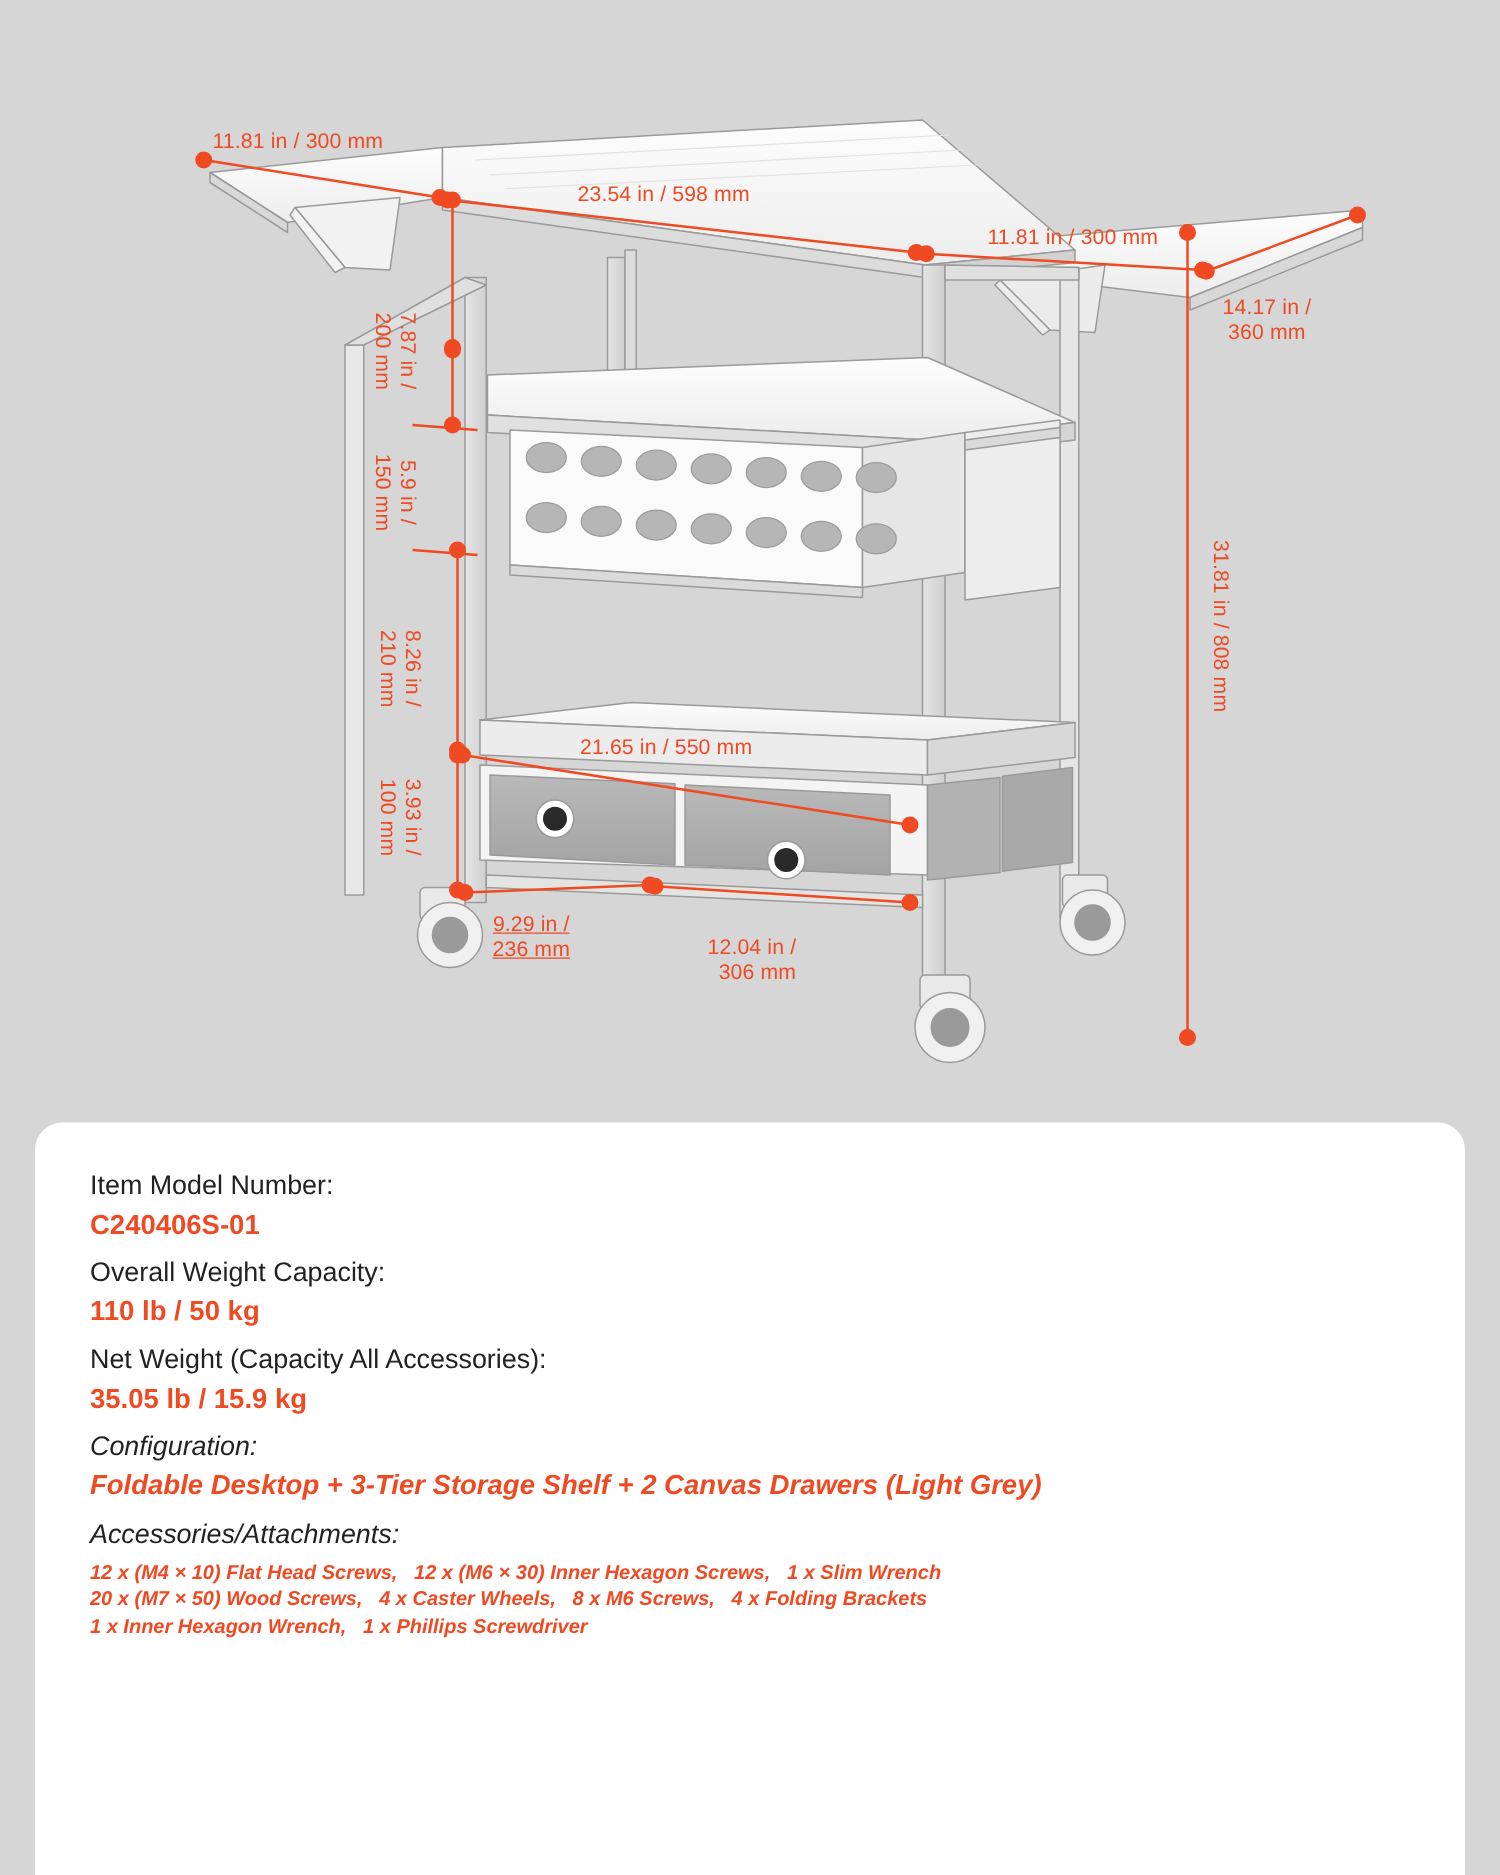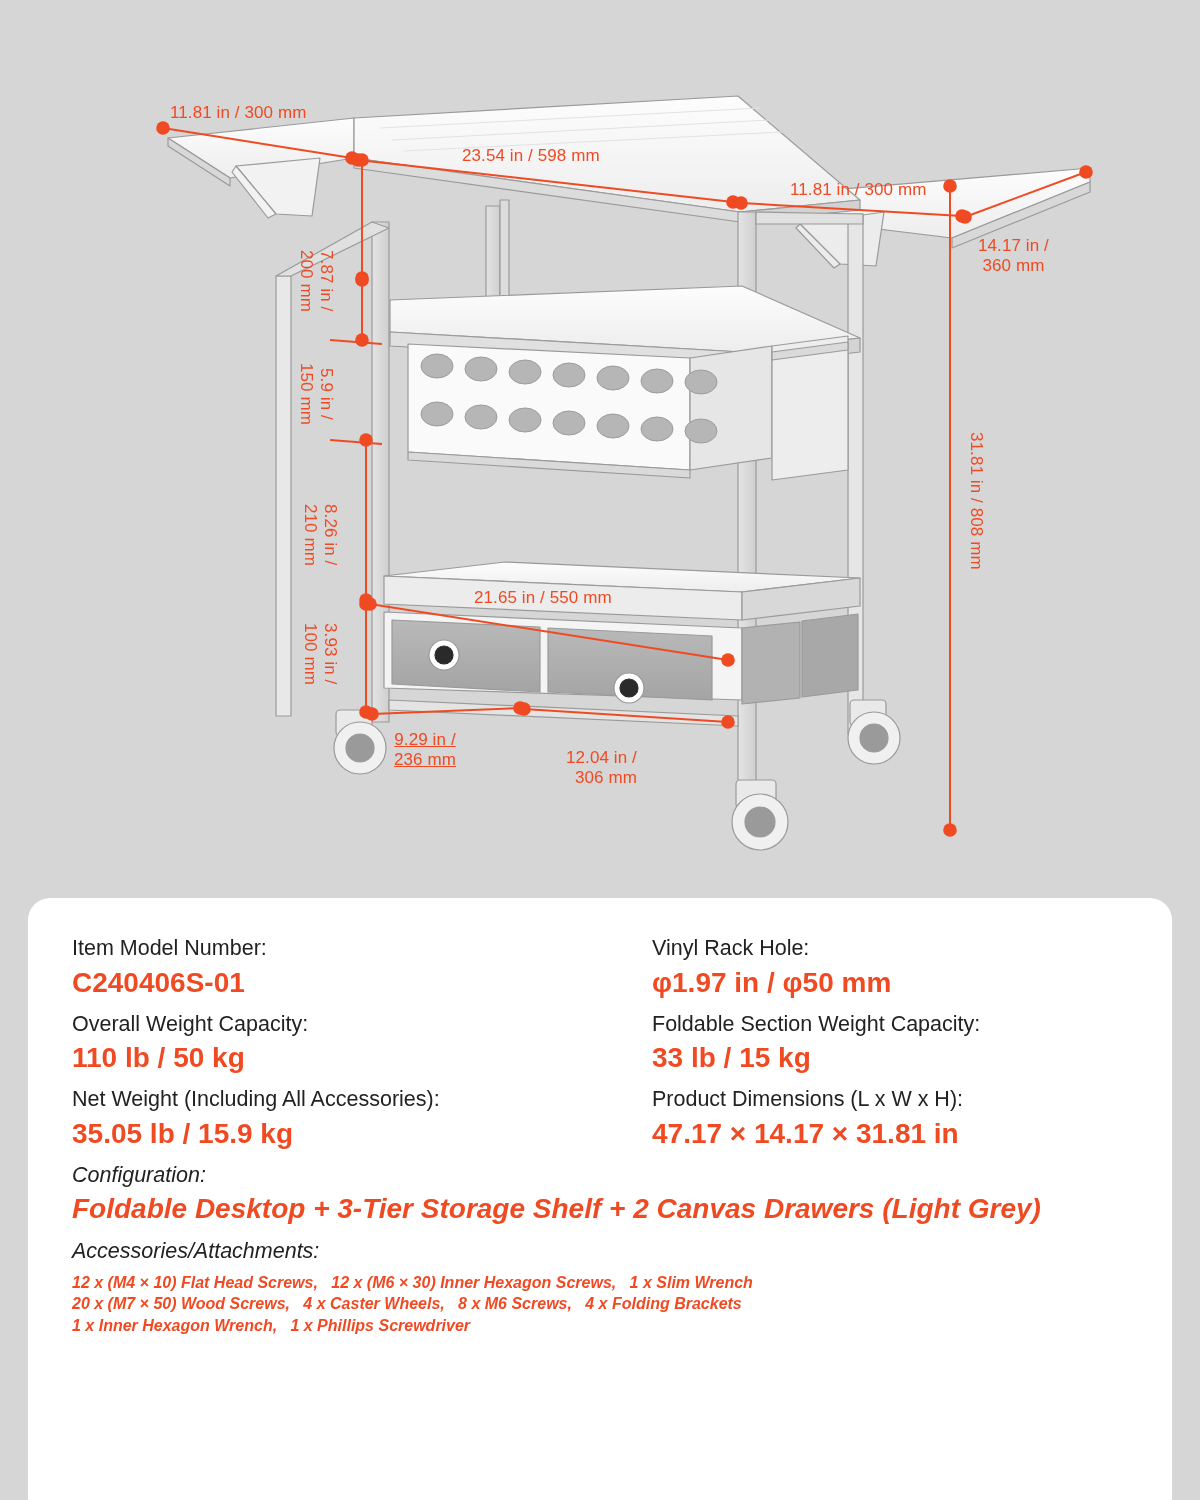--- a/index.html
+++ b/index.html
@@ -66,21 +66,21 @@
   }
   .lbl {
     color: #222222;
     font-size: 21.5px;
     line-height: 1.0;
     margin-bottom: 9px;
     white-space: nowrap;
   }
   .val {
     color: #f04a23;
-    font-size: 28px;
+    font-size: 22px;
     font-weight: bold;
     line-height: 1.0;
     margin-bottom: 17px;
     white-space: nowrap;
   }
   .full {
     width: 100%;
     font-style: italic;
   }
   .full .lbl { margin-bottom: 9px; }
@@ -276,54 +276,44 @@
 150 mm</div>
 
   <div class="dim-label vert" style="left:300px; top:462px; height:146px;">8.26 in /
 210 mm</div>
 
   <div class="dim-label vert" style="left:300px; top:594px; height:120px;">3.93 in /
 100 mm</div>
 
   <div class="dim-label vert" style="left:966px; top:386px; height:230px;">31.81 in / 808 mm</div>
 
-  <div class="dim-label" style="left:474px; top:588px;">21.65 in / 550 mm</div>
+  <div class="dim-label" style="left:464px; top:588px;">21.65 in / 550 mm</div>
 
   <div class="dim-label" style="left:394px; top:730px; text-align:center;text-decoration:underline;">9.29 in /
 236 mm</div>
 
   <div class="dim-label" style="left:566px; top:748px; text-align:right;">12.04 in /
 306 mm</div>
 </div>
 
 <div id="spec-card">
 
   <div class="spec-cols">
 
     <div class="spec-col left">
       <div class="lbl">Item Model Number:</div>
       <div class="val">C240406S-01</div>
 
       <div class="lbl">Overall Weight Capacity:</div>
       <div class="val">110 lb / 50 kg</div>
 
-      <div class="lbl">Net Weight (Including All Accessories):</div>
+      <div class="lbl">Net Weight (Capacity All Accessories):</div>
       <div class="val">35.05 lb / 15.9 kg</div>
     </div>
 
-    <div class="spec-col right">
-      <div class="lbl">Vinyl Rack Hole:</div>
-      <div class="val">φ1.97 in / φ50 mm</div>
-
-      <div class="lbl">Foldable Section Weight Capacity:</div>
-      <div class="val">33 lb / 15 kg</div>
-
-      <div class="lbl">Product Dimensions (L x W x H):</div>
-      <div class="val">47.17 × 14.17 × 31.81 in</div>
-    </div>
 
   </div>
 
   <div class="full">
     <div class="lbl">Configuration:</div>
     <div class="val">Foldable Desktop + 3-Tier Storage Shelf + 2 Canvas Drawers (Light Grey)</div>
   </div>
 
   <div class="full">
     <div class="lbl">Accessories/Attachments:</div>

